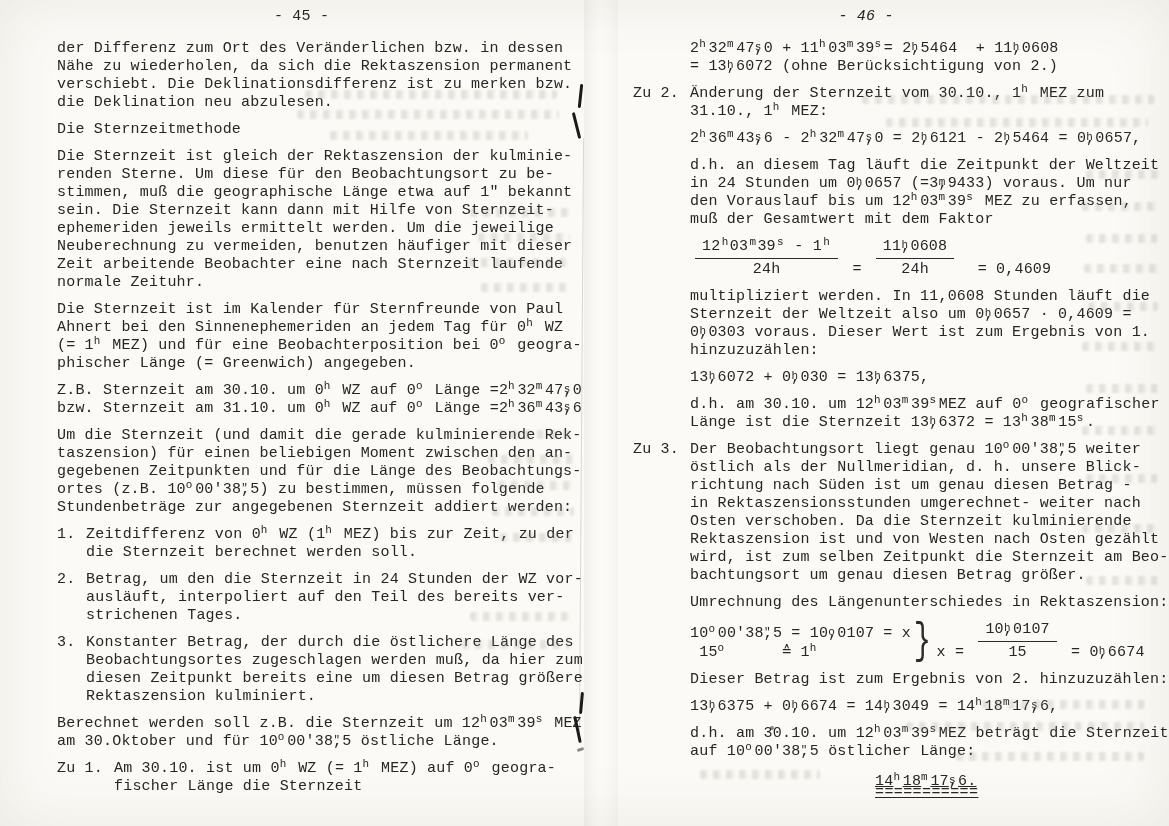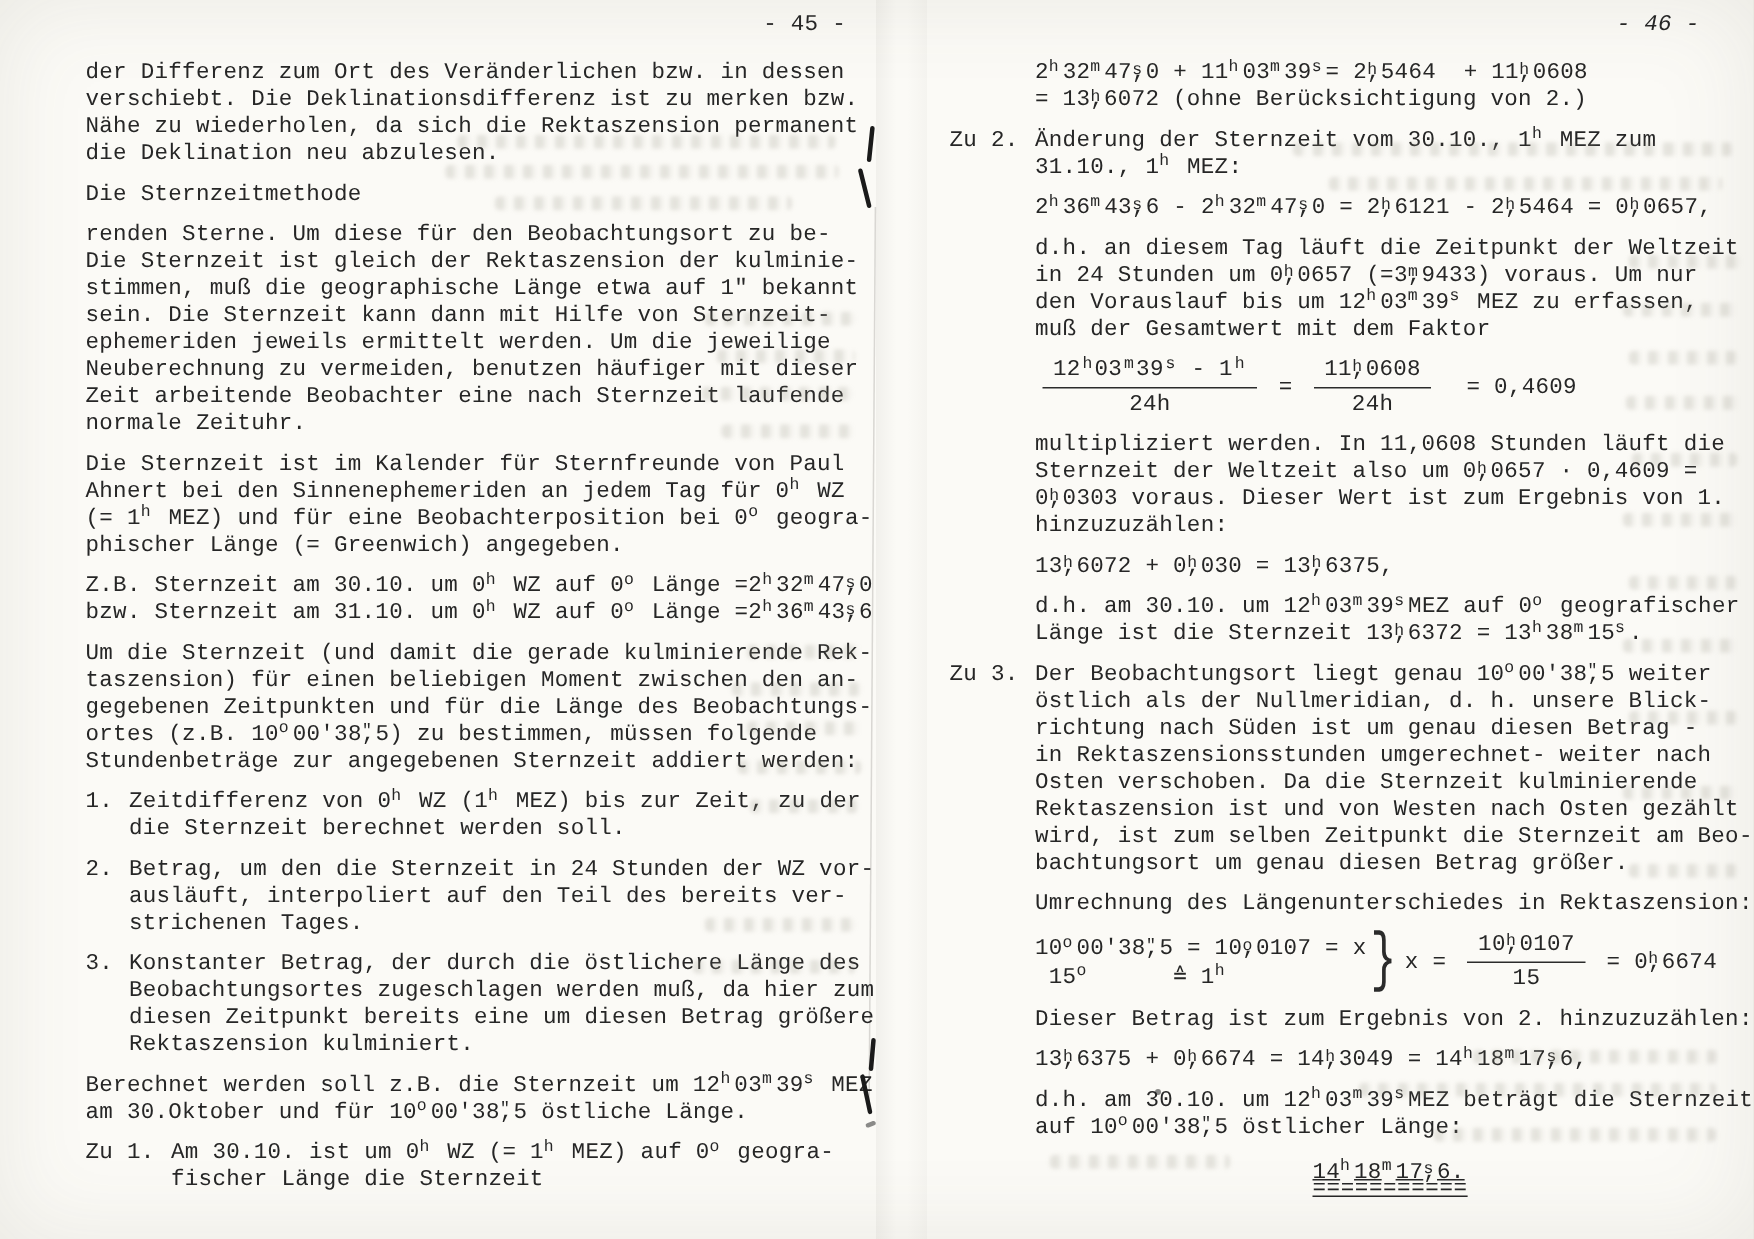--- a/index.html
+++ b/index.html
@@ -7,34 +7,34 @@
     position:relative;width:1169px;height:826px;overflow:hidden;
     background:#fbfaf6;
     box-shadow:inset 0 0 60px rgba(90,85,70,0.10);
     font-family:"Liberation Mono","DejaVu Sans Mono",monospace;
     font-size:15px;line-height:18px;color:#262626;
     letter-spacing:0.2px;
   }
   .page{position:absolute;top:0;}
   #pageL{left:57px;width:525px;}
   #pageR{left:633px;width:534px;}
-  .phead{text-align:right;margin:8px 0 14px 0;white-space:pre;}
+  .phead{text-align:center;margin:8px 0 14px 0;white-space:pre;}
   #pageL .phead{transform:translateX(-18px);}
   #pageR .phead{transform:translateX(-34px);font-style:italic;}
   .block{margin-bottom:9px;}
   .tl{white-space:pre;}
   .indent{margin-left:57px;}
   .zu{display:flex;margin-bottom:9px;}
   .zulabel{flex:none;width:57px;white-space:pre;}
   .li{display:flex;margin-bottom:9px;}
   .limark{flex:none;width:29px;white-space:pre;}
   sup{font-size:0.73em;vertical-align:0.42em;line-height:0;display:inline-block;width:0.85em;}
   .sk{position:relative;display:inline-block;}
   .sk .t{position:absolute;left:0.02em;bottom:0.45em;font-size:0.73em;line-height:1;}
-  .feq{display:flex;align-items:center;margin-left:57px;margin-bottom:9px;}
+  .feq{display:flex;align-items:flex-end;margin-left:57px;margin-bottom:9px;}
   .feq .mid{white-space:pre;}
   .frac{display:inline-block;text-align:center;margin:0 5px;}
   .frac .fn{display:block;border-bottom:1.5px solid #2b2b2b;padding:0 7px 2px 7px;white-space:pre;}
   .frac .fd{display:block;padding-top:2px;white-space:pre;}
   .bl .tl{line-height:19px;}
   .brace{font-size:44px;line-height:0.9;transform:scaleX(0.65);margin:0 1px 0 -2px;font-weight:400;color:#2b2b2b;}
   .result{margin-left:242px;margin-top:12px;text-decoration:underline;}
   .result .rtext{white-space:pre;}
   .result .runder{white-space:pre;line-height:8px;margin-top:-2px;letter-spacing:0.4px;}
   
@@ -51,30 +51,30 @@
 
 <div class="scan">
   <div class="gutter"></div>
   <div class="gutterline"></div>
 
   <div class="page" id="pageL">
     <div class="phead">- 45 -</div>
     <div id="pageL-content">
         <div class="block">
           <div class="tl">der Differenz zum Ort des Veränderlichen bzw. in dessen</div>
+          <div class="tl">Nähe zu wiederholen, da sich die Rektaszension permanent</div>
           <div class="tl">verschiebt. Die Deklinationsdifferenz ist zu merken bzw.</div>
-          <div class="tl">Nähe zu wiederholen, da sich die Rektaszension permanent</div>
           <div class="tl">die Deklination neu abzulesen.</div>
         </div>
         <div class="block">
           <div class="tl">Die Sternzeitmethode</div>
         </div>
         <div class="block">
+          <div class="tl">Die Sternzeit ist gleich der Rektaszension der kulminie-</div>
           <div class="tl">renden Sterne. Um diese für den Beobachtungsort zu be-</div>
-          <div class="tl">Die Sternzeit ist gleich der Rektaszension der kulminie-</div>
           <div class="tl">stimmen, muß die geographische Länge etwa auf 1" bekannt</div>
           <div class="tl">sein. Die Sternzeit kann dann mit Hilfe von Sternzeit-</div>
           <div class="tl">ephemeriden jeweils ermittelt werden. Um die jeweilige</div>
           <div class="tl">Neuberechnung zu vermeiden, benutzen häufiger mit dieser</div>
           <div class="tl">Zeit arbeitende Beobachter eine nach Sternzeit laufende</div>
           <div class="tl">normale Zeituhr.</div>
         </div>
         <div class="block">
           <div class="tl">Die Sternzeit ist im Kalender für Sternfreunde von Paul</div>
           <div class="tl">Ahnert bei den Sinnenephemeriden an jedem Tag für 0<sup>h</sup> WZ</div>

